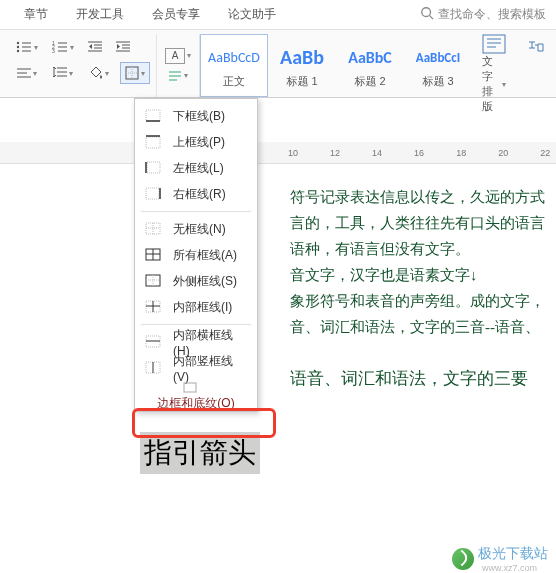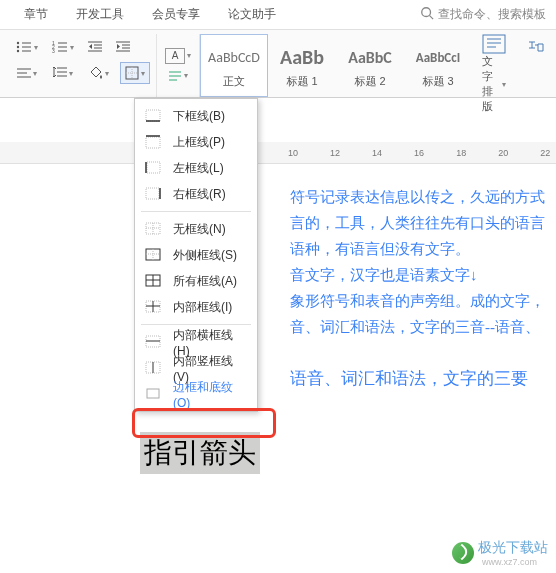--- a/index.html
+++ b/index.html
@@ -93,21 +93,21 @@
     }
     .style-item:first-child {
       border: 1px solid #aac2e6;
       background: #fff;
     }
     .style-preview {
       font-family: "Calibri", sans-serif;
       height: 30px;
       display: flex;
       align-items: center;
-      color: #737373;
+      color: #3b82f6;
     }
     .style-label {
       font-size: 11px;
       color: #555;
       margin-top: 2px;
     }
     .layout-group {
       display: flex;
       flex-direction: column;
       align-items: center;
@@ -150,21 +150,21 @@
       margin-top: 44px;
     }
     .content-area {
       position: relative;
       padding: 20px 0 0 140px;
     }
     .doc-text {
       font-family: "SimSun", serif;
       font-size: 15px;
       line-height: 26px;
-      color: #3b82f6;
+      color: #14532d;
       white-space: nowrap;
     }
     .highlighted-text {
       font-family: "SimSun", serif;
       font-size: 28px;
       background: #d0d0cf;
       color: #000;
       display: inline-block;
       padding: 2px 4px;
       margin-top: 40px;
@@ -183,21 +183,22 @@
     .menu-item {
       display: flex;
       align-items: center;
       height: 26px;
       padding: 0 10px;
       cursor: pointer;
       font-size: 12px;
       color: #333;
     }
     .menu-item.disabled {
-      color: #3b82f6;
+      color: #7f1d1d;
+      flex-direction: column;
     }
     .menu-icon {
       width: 18px;
       height: 14px;
       margin-right: 10px;
       flex-shrink: 0;
     }
     .menu-sep {
       height: 1px;
       background: #e0e0e0;
@@ -210,21 +211,21 @@
       width: 144px;
       height: 30px;
       border: 3px solid #ee3b2b;
       border-radius: 6px;
       z-index: 101;
       pointer-events: none;
     }
     .watermark {
       position: absolute;
       right: 8px;
-      bottom: 6px;
+      bottom: 0;
       display: flex;
       align-items: center;
       font-size: 14px;
       color: #6aa9d8;
     }
     .watermark .sub {
       font-size: 9px;
       color: #bbb;
       margin-left: 4px;
     }
@@ -467,32 +468,32 @@
     <svg class="menu-icon">
         <rect x="1" y="1" width="14" height="11" fill="none" stroke="#bbb" stroke-dasharray="1"></rect>
         <line x1="8" y1="1" x2="8" y2="12" stroke="#bbb" stroke-dasharray="1"></line>
         <line x1="1" y1="6" x2="15" y2="6" stroke="#bbb" stroke-dasharray="1"></line>
       </svg>
     <span>无框线(N)</span>
   </div>
   <div class="menu-item">
     <svg class="menu-icon">
         <rect x="1" y="1" width="14" height="11" fill="none" stroke="#333"></rect>
+        <line x1="8" y1="1" x2="8" y2="12" stroke="#333"></line>
+        <line x1="1" y1="6" x2="15" y2="6" stroke="#333"></line>
+      </svg>
+    <span>所有框线(A)</span>
+  </div>
+  <div class="menu-item">
+    <svg class="menu-icon">
+        <rect x="1" y="1" width="14" height="11" fill="none" stroke="#333"></rect>
         <line x1="8" y1="1" x2="8" y2="12" stroke="#bbb" stroke-dasharray="1"></line>
         <line x1="1" y1="6" x2="15" y2="6" stroke="#bbb" stroke-dasharray="1"></line>
       </svg>
     <span>外侧框线(S)</span>
-  </div>
-  <div class="menu-item">
-    <svg class="menu-icon">
-        <rect x="1" y="1" width="14" height="11" fill="none" stroke="#333"></rect>
-        <line x1="8" y1="1" x2="8" y2="12" stroke="#333"></line>
-        <line x1="1" y1="6" x2="15" y2="6" stroke="#333"></line>
-      </svg>
-    <span>所有框线(A)</span>
   </div>
   <div class="menu-item">
     <svg class="menu-icon">
         <rect x="1" y="1" width="14" height="11" fill="none" stroke="#bbb" stroke-dasharray="1"></rect>
         <line x1="8" y1="1" x2="8" y2="12" stroke="#333"></line>
         <line x1="1" y1="6" x2="15" y2="6" stroke="#333"></line>
       </svg>
     <span>内部框线(I)</span>
   </div>
   <div class="menu-sep"></div>

